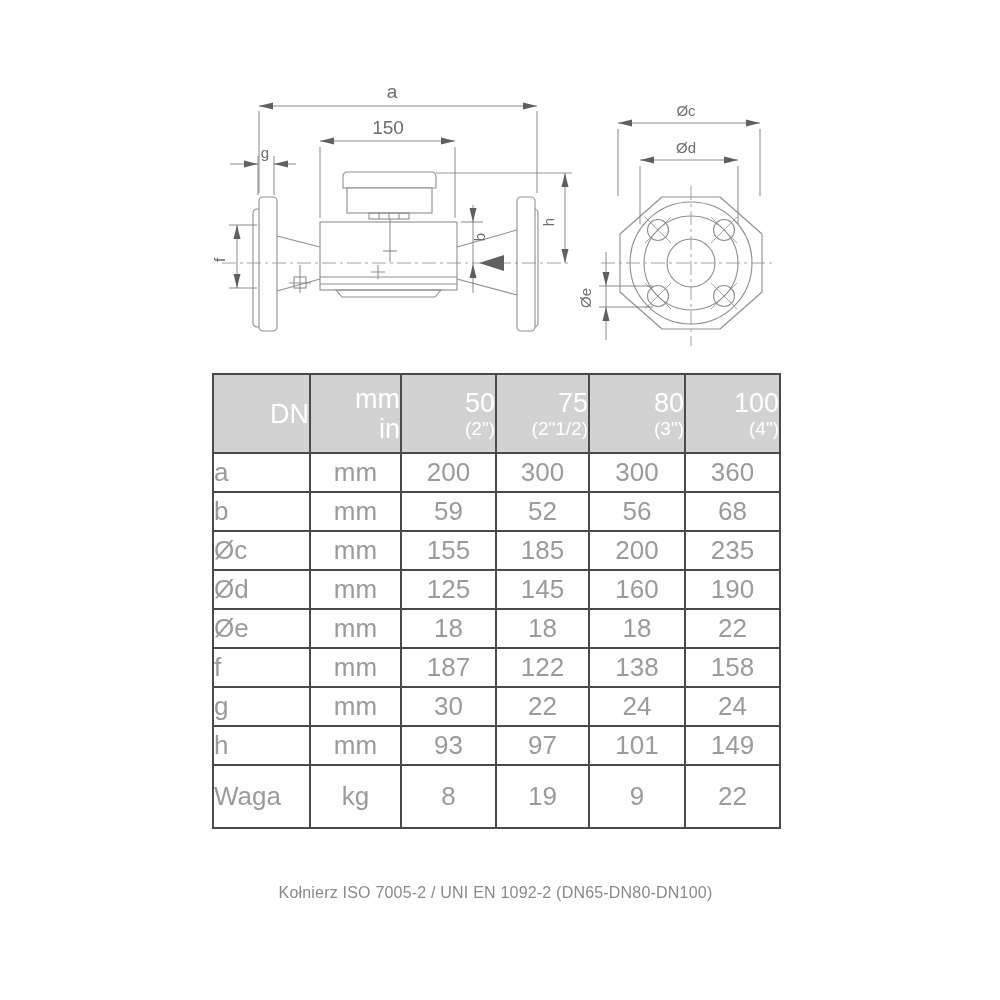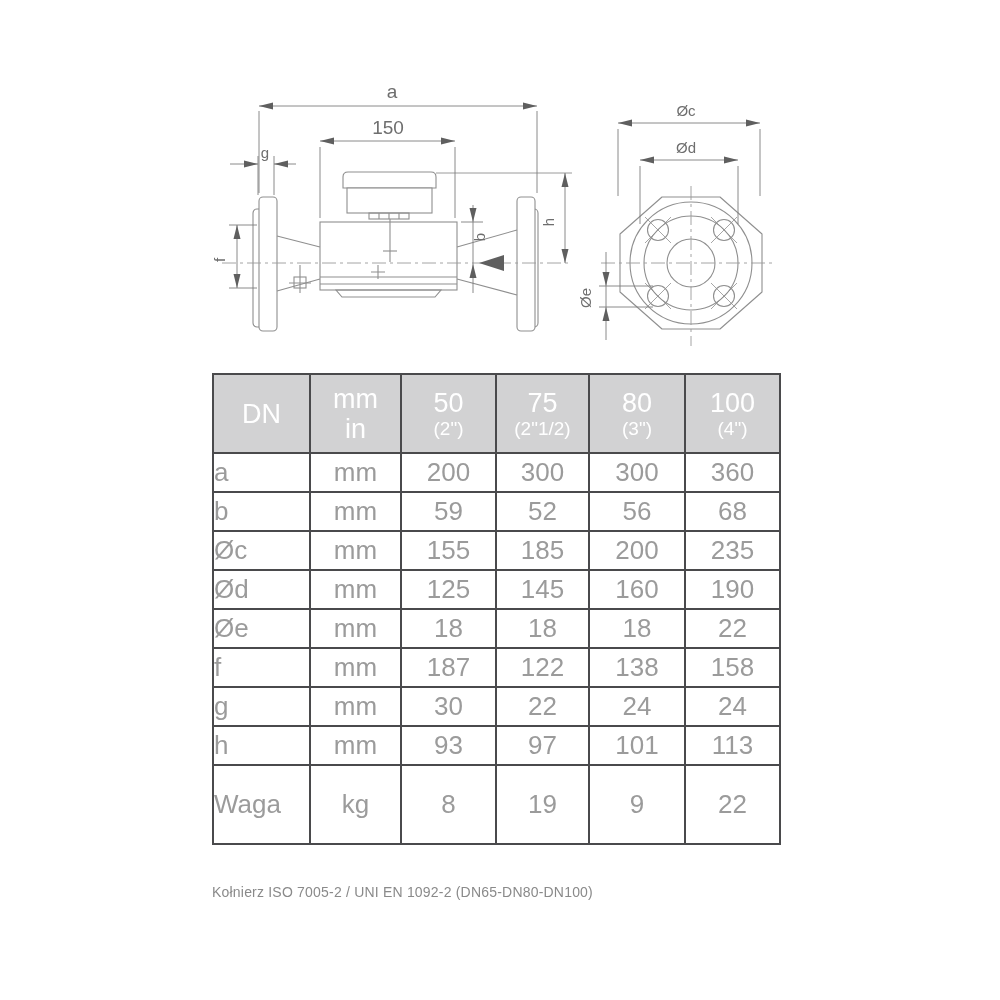--- a/index.html
+++ b/index.html
@@ -5,29 +5,29 @@
   html,body{margin:0;padding:0;background:#fff;}
   .page{position:relative;width:1000px;height:1000px;background:#ffffff;
         font-family:"Liberation Sans","DejaVu Sans",sans-serif;overflow:hidden;}
   .drawing{position:absolute;left:200px;top:60px;width:620px;height:310px;}
   .dim-label{font-family:"Liberation Sans","DejaVu Sans",sans-serif;font-size:15px;fill:#6e6e6e;}
   .dim-label-big{font-size:19px;fill:#6e6e6e;}
   
   .spec-table{position:absolute;left:212px;top:373px;border-collapse:collapse;table-layout:fixed;}
   .spec-table td,.spec-table th{border:2px solid #4a4a4c;padding:0;vertical-align:middle;
         font-weight:normal;overflow:hidden;}
-  .hdr{background:#d2d2d3;color:#ffffff;text-align:center;height:77px;}
+  .hdr{background:#d2d2d3;color:#ffffff;text-align:right;height:77px;}
   .hdr .main{font-size:27px;line-height:30px;}
   .hdr .sub{font-size:19px;line-height:22px;}
   .row-label{font-size:26px;color:#9b9b9b;text-align:left;padding-left:20px;}
   .cell{font-size:26px;color:#9b9b9b;text-align:center;}
   .trow{height:39px;}
-  .trow-last{height:79px;}
-  .footer-note{position:absolute;left:212px;top:884px;width:567px;
-        font-size:14px;color:#8a8a8a;letter-spacing:0.2px;}
+  .trow-last{height:63px;}
+  .footer-note{position:absolute;left:212px;top:884px;width:567px;text-align:center;
+        font-size:16px;color:#8a8a8a;letter-spacing:0.2px;}
 </style>
 </head>
 <body>
 
 <div class="page">
 
   <svg class="drawing" viewBox="200 60 620 310" xmlns="http://www.w3.org/2000/svg">
 
     <g stroke="#8f8f8f" stroke-width="1.1" fill="none">
 
@@ -231,21 +231,21 @@
         <td class="cell">22</td>
         <td class="cell">24</td>
         <td class="cell">24</td>
       </tr>
       <tr class="trow">
         <td class="row-label">h</td>
         <td class="cell">mm</td>
         <td class="cell">93</td>
         <td class="cell">97</td>
         <td class="cell">101</td>
-        <td class="cell">113</td>
+        <td class="cell">149</td>
       </tr>
       <tr class="trow-last">
         <td class="row-label">Waga</td>
         <td class="cell">kg</td>
         <td class="cell">8</td>
         <td class="cell">19</td>
         <td class="cell">9</td>
         <td class="cell">22</td>
       </tr>
     </tbody>

